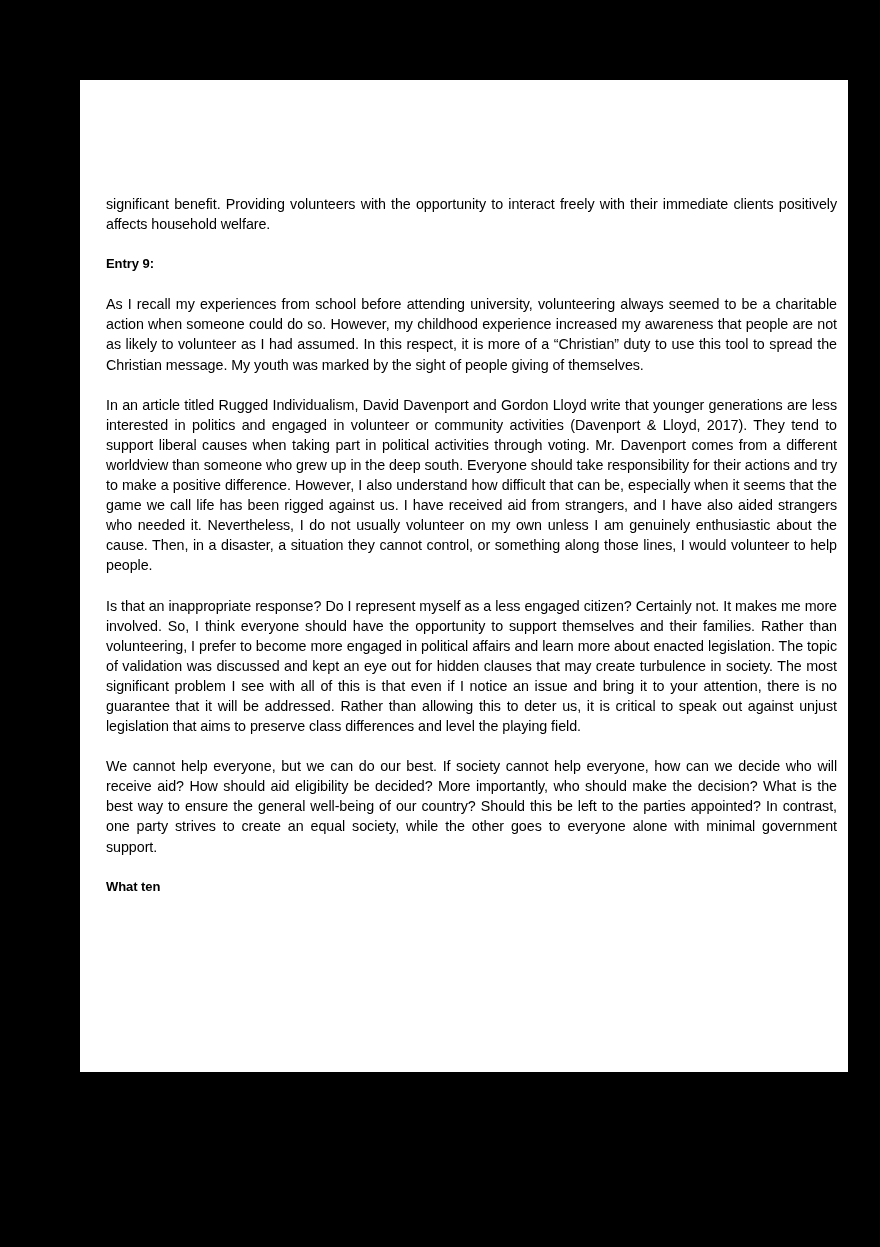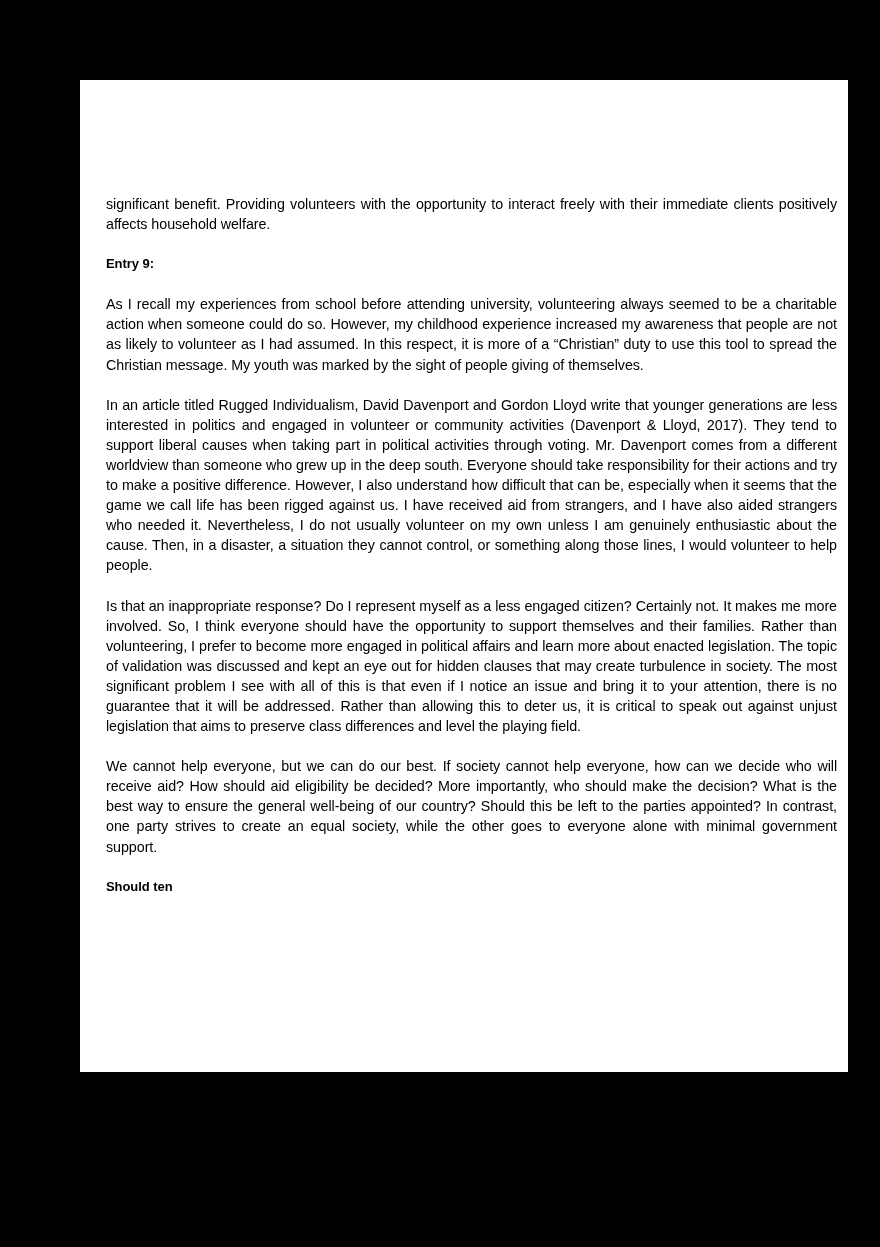--- a/index.html
+++ b/index.html
@@ -74,16 +74,16 @@
 
 <div id="canvas">
   <div id="page">
     <div id="page-body">
         <p class="para">significant benefit. Providing volunteers with the opportunity to interact freely with their immediate clients positively affects household welfare.</p>
         <p class="heading">Entry 9:</p>
         <p class="para">As I recall my experiences from school before attending university, volunteering always seemed to be a charitable action when someone could do so. However, my childhood experience increased my awareness that people are not as likely to volunteer as I had assumed. In this respect, it is more of a “Christian” duty to use this tool to spread the Christian message. My youth was marked by the sight of people giving of themselves.</p>
         <p class="para">In an article titled Rugged Individualism, David Davenport and Gordon Lloyd write that younger generations are less interested in politics and engaged in volunteer or community activities (Davenport &amp; Lloyd, 2017). They tend to support liberal causes when taking part in political activities through voting. Mr. Davenport comes from a different worldview than someone who grew up in the deep south. Everyone should take responsibility for their actions and try to make a positive difference. However, I also understand how difficult that can be, especially when it seems that the game we call life has been rigged against us. I have received aid from strangers, and I have also aided strangers who needed it. Nevertheless, I do not usually volunteer on my own unless I am genuinely enthusiastic about the cause. Then, in a disaster, a situation they cannot control, or something along those lines, I would volunteer to help people.</p>
         <p class="para">Is that an inappropriate response? Do I represent myself as a less engaged citizen? Certainly not. It makes me more involved. So, I think everyone should have the opportunity to support themselves and their families. Rather than volunteering, I prefer to become more engaged in political affairs and learn more about enacted legislation. The topic of validation was discussed and kept an eye out for hidden clauses that may create turbulence in society. The most significant problem I see with all of this is that even if I notice an issue and bring it to your attention, there is no guarantee that it will be addressed. Rather than allowing this to deter us, it is critical to speak out against unjust legislation that aims to preserve class differences and level the playing field.</p>
         <p class="para">We cannot help everyone, but we can do our best. If society cannot help everyone, how can we decide who will receive aid? How should aid eligibility be decided? More importantly, who should make the decision? What is the best way to ensure the general well-being of our country? Should this be left to the parties appointed? In contrast, one party strives to create an equal society, while the other goes to everyone alone with minimal government support.</p>
-        <p class="heading">Should ten</p>
+        <p class="heading">What ten</p>
       </div>
   </div>
 </div>
 
 </body></html>

